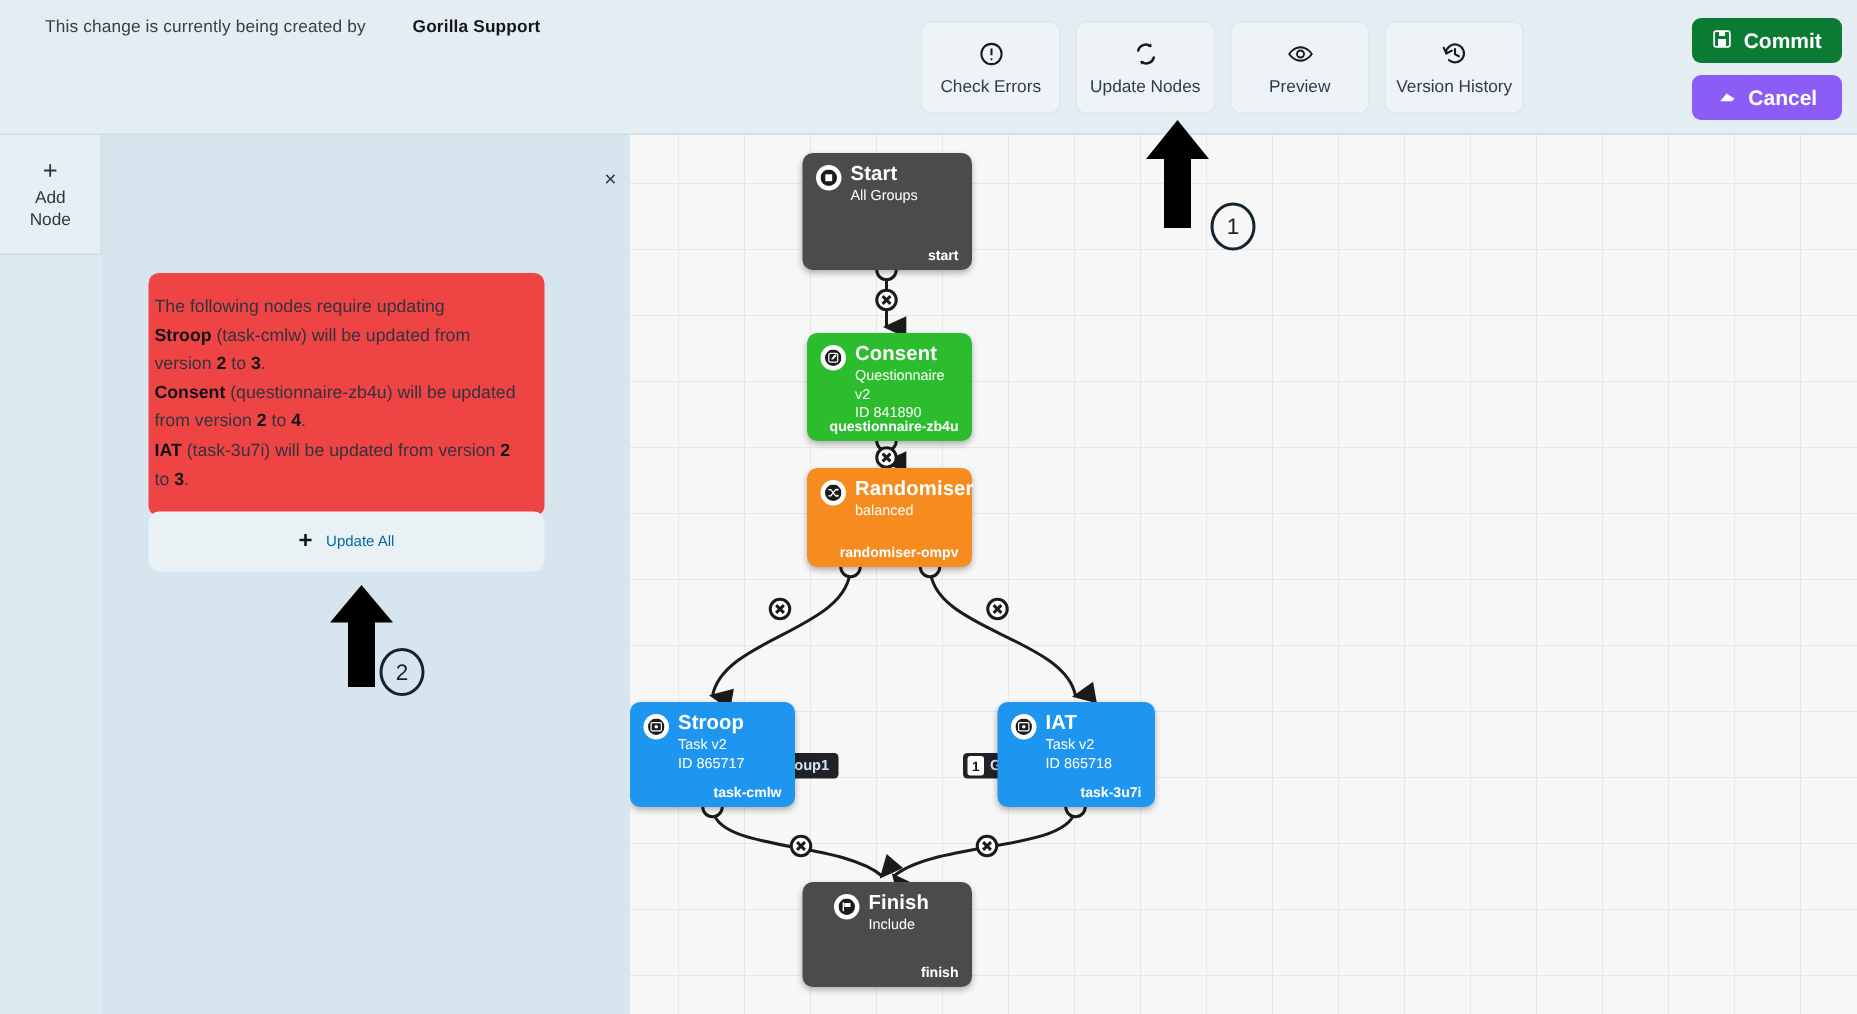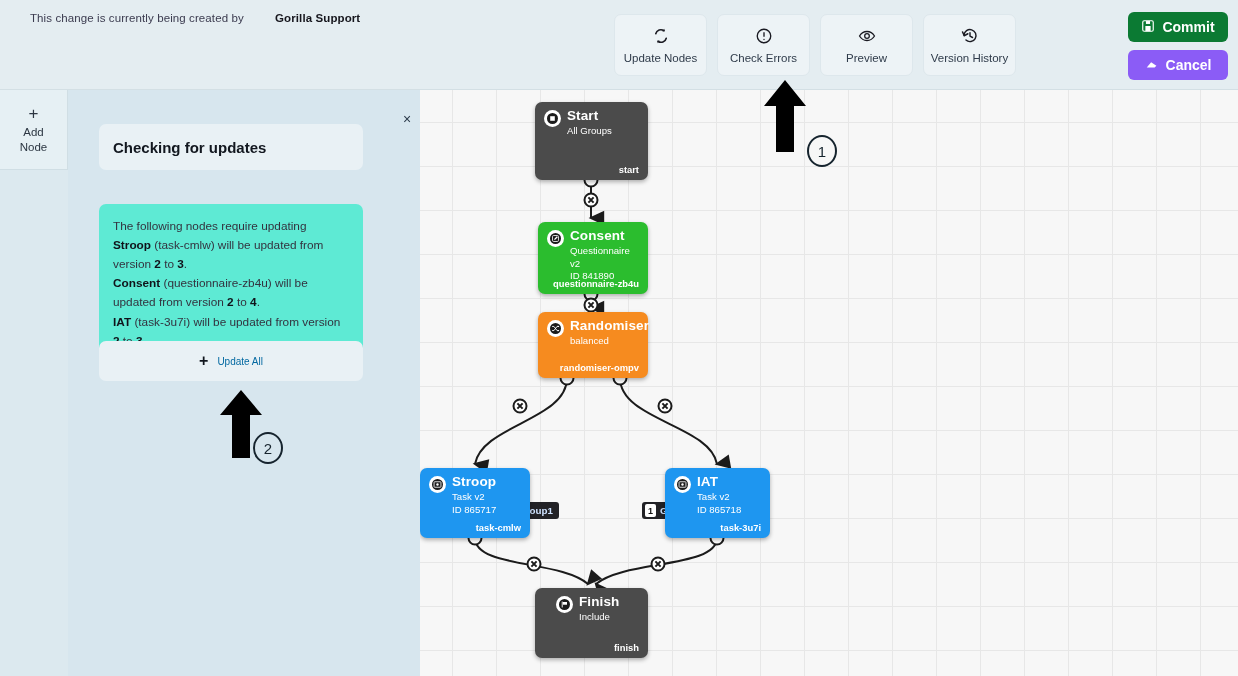--- a/index.html
+++ b/index.html
@@ -73,23 +73,22 @@
     display:flex; align-items:center; justify-content:center;
     font-size:14px; color:#2b3a4a; cursor:pointer;
   }
   .card {
     position:absolute; left:31px; width:264px;
     background:#e9f1f5; border-radius:7px;
   }
   .card-title { top:34px; height:46px; display:flex; align-items:center; padding-left:14px; }
   .card-title span { font-size:15px; font-weight:700; color:#12171f; }
   .card-body {
-    top:92px; min-height:140px; background:#5eead4; border-radius:7px;
-    padding:13px 14px 15px 14px;
-    margin-top:22px;
+    top:92px; min-height:140px; background:#ef4444; border-radius:7px;
+    padding:13px 14px 15px 4px;
   }
   .card-body p { font-size:11.8px; line-height:1.62; color:#33333f; }
   .card-body b { color:#10131a; font-weight:700; }
   .card-update {
     top:251px; height:40px; display:flex; align-items:center; justify-content:center;
     gap:9px; cursor:pointer;
   }
   .card-update span { font-size:10px; font-weight:400; color:#0369a1; }
   .card-update .p { font-size:16px; font-weight:700; color:#11161d; }
 
@@ -158,39 +157,39 @@
 
   <div class="topbar">
     <div class="notice">
       <span>This change is currently being created by </span><b>Gorilla Support</b>
     </div>
 
     <div class="toolbar">
 
       <div class="tbtn">
         <span class="ic">
+          <svg viewBox="0 0 24 24" fill="none" stroke="#1a1a22" stroke-width="1.8">
+            <circle cx="12" cy="12" r="9"></circle>
+              <line x1="12" y1="7" x2="12" y2="13"></line>
+              <circle cx="12" cy="16.6" r=".9" fill="#1a1a22" stroke="none"></circle>
+          </svg>
+        </span>
+        <span class="lbl">Check Errors</span>
+      </div>
+
+      <div class="tbtn">
+        <span class="ic">
           <svg viewBox="0 0 24 24" fill="none" stroke="#1a1a22" stroke-width="2.1" stroke-linecap="round">
             <path d="M5 9a7 7 0 0 1 11-4"></path>
               <polyline points="16.6,2.4 16.6,5.6 13.4,5.6" fill="#1a1a22" stroke="none"></polyline>
             <path d="M19 15a7 7 0 0 1-11 4"></path>
               <polyline points="7.4,21.6 7.4,18.4 10.6,18.4" fill="#1a1a22" stroke="none"></polyline>
           </svg>
         </span>
         <span class="lbl">Update Nodes</span>
-      </div>
-
-      <div class="tbtn">
-        <span class="ic">
-          <svg viewBox="0 0 24 24" fill="none" stroke="#1a1a22" stroke-width="1.8">
-            <circle cx="12" cy="12" r="9"></circle>
-              <line x1="12" y1="7" x2="12" y2="13"></line>
-              <circle cx="12" cy="16.6" r=".9" fill="#1a1a22" stroke="none"></circle>
-          </svg>
-        </span>
-        <span class="lbl">Check Errors</span>
       </div>
 
       <div class="tbtn">
         <span class="ic">
           <svg viewBox="0 0 24 24" fill="none" stroke="#1a1a22" stroke-width="1.7">
             <path d="M2 12s3.6-6 10-6 10 6 10 6-3.6 6-10 6S2 12 2 12z"></path>
               <circle cx="12" cy="12" r="3.1"></circle>
           </svg>
         </span>
         <span class="lbl">Preview</span>
@@ -234,23 +233,20 @@
     <div class="addnode">
       <span class="plus">+</span>
       <span class="t">Add</span>
       <span class="t">Node</span>
     </div>
   </div>
 
   <div class="panel">
     <div class="panel-close">×</div>
 
-    <div class="card card-title">
-      <span>Checking for updates</span>
-    </div>
 
     <div class="card card-body">
       <p>
         <span>The following nodes require updating</span><br>
         <b>Stroop</b><span> (task-cmlw) will be updated from version </span><b>2</b><span> to </span><b>3</b><span>.</span><br>
         <b>Consent</b><span> (questionnaire-zb4u) will be updated from version </span><b>2</b><span> to </span><b>4</b><span>.</span><br>
         <b>IAT</b><span> (task-3u7i) will be updated from version </span><b>2</b><span> to </span><b>3</b><span>.</span>
       </p>
     </div>
 

